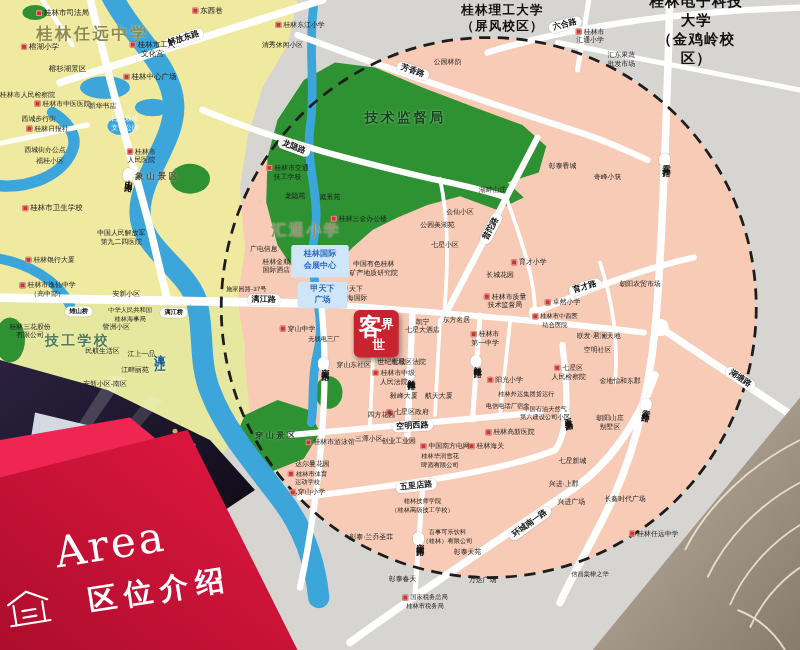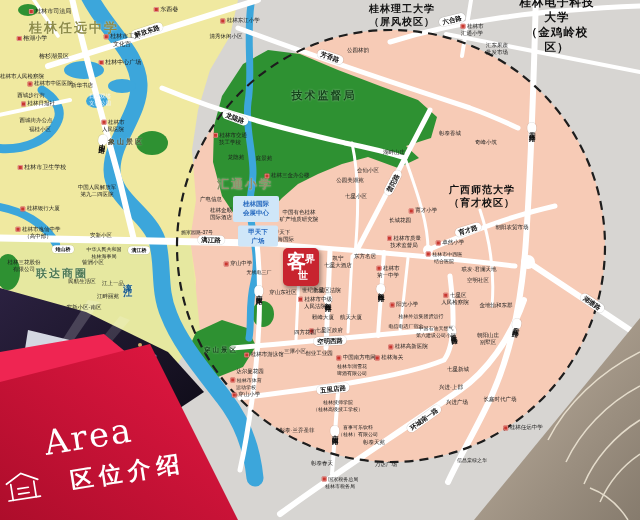--- a/index.html
+++ b/index.html
@@ -147,30 +147,28 @@
         <path d="M640,420 C614,436 594,460 584,484"></path>
         <path d="M640,454 C622,466 608,484 600,502"></path>
         <path d="M628,520 C618,504 606,494 590,488"></path>
       </g>
     </g>
   </svg>
 
   <div id="labels">
       <div class="lbl zone-label" style="left: 74px; top: 28px; transform: translate(-50%, -50%); font-size: 13px; color: rgb(142, 140, 74);"><span>桂林任远中学</span></div>
       <div class="lbl zone-label" style="left: 245px; top: 185px; transform: translate(-50%, -50%); font-size: 12px; color: rgb(147, 144, 108);"><span>汇通小学</span></div>
-      <div class="lbl zone-label" style="left: 62px; top: 273px; transform: translate(-50%, -50%); font-size: 11px; color: rgb(79, 122, 87);"><span>联达商圈</span></div>
+      <div class="lbl zone-label" style="left: 62px; top: 273px; transform: translate(-50%, -50%); font-size: 11px; color: rgb(79, 122, 87);"><span>技工学校</span></div>
       <div class="lbl zone-label" style="left: 324px; top: 95px; transform: translate(-50%, -50%); font-size: 11px; color: rgb(20, 69, 26);"><span>技术监督局</span></div>
       <div class="lbl zone-label" style="left: 221px; top: 350px; transform: translate(-50%, -50%); font-size: 6.5px; color: rgb(20, 69, 26);"><span>穿山景区</span></div>
       <div class="lbl zone-label" style="left: 126px; top: 142px; transform: translate(-50%, -50%); font-size: 7px; color: rgb(85, 82, 58);"><span>象山景区</span></div>
       <div class="lbl university-label" style="left: 402px; top: 15px; transform: translate(-50%, -50%); font-size: 10px;"><span>桂林理工大学
 （屏风校区）</span></div>
       <div class="lbl university-label" style="left: 557px; top: 25px; transform: translate(-50%, -50%); font-size: 11.5px;"><span>桂林电子科技大学
 （金鸡岭校区）</span></div>
-      <div class="lbl university-label" style="left: 482px; top: 196px; transform: translate(-50%, -50%); font-size: 10px;"><span>广西师范大学
-（育才校区）</span></div>
       <div class="lbl road-label" style="left: 147px; top: 31px; transform: translate(-50%, -50%) rotate(-18deg);"><span>解放东路</span></div>
       <div class="lbl road-label vert" style="left: 103px; top: 140px; transform: translate(-50%, -50%) rotate(8deg);"><span>中山中路</span></div>
       <div class="lbl road-label" style="left: 235px; top: 118px; transform: translate(-50%, -50%) rotate(20deg);"><span>龙隐路</span></div>
       <div class="lbl road-label" style="left: 330px; top: 57px; transform: translate(-50%, -50%) rotate(19deg);"><span>芳香路</span></div>
       <div class="lbl road-label" style="left: 452px; top: 20px; transform: translate(-50%, -50%) rotate(-14deg);"><span>六合路</span></div>
       <div class="lbl road-label" style="left: 211px; top: 240px; transform: translate(-50%, -50%) rotate(1deg);"><span>漓江路</span></div>
       <div class="lbl road-label" style="left: 63px; top: 249px; transform: translate(-50%, -50%); font-size: 5px;"><span>雉山桥</span></div>
       <div class="lbl road-label" style="left: 139px; top: 250px; transform: translate(-50%, -50%); font-size: 5px;"><span>漓江桥</span></div>
       <div class="lbl road-label vert" style="left: 532px; top: 128px; transform: translate(-50%, -50%);"><span>东二环路</span></div>
       <div class="lbl road-label vert" style="left: 517px; top: 324px; transform: translate(-50%, -50%) rotate(10deg);"><span>东二环路</span></div>

